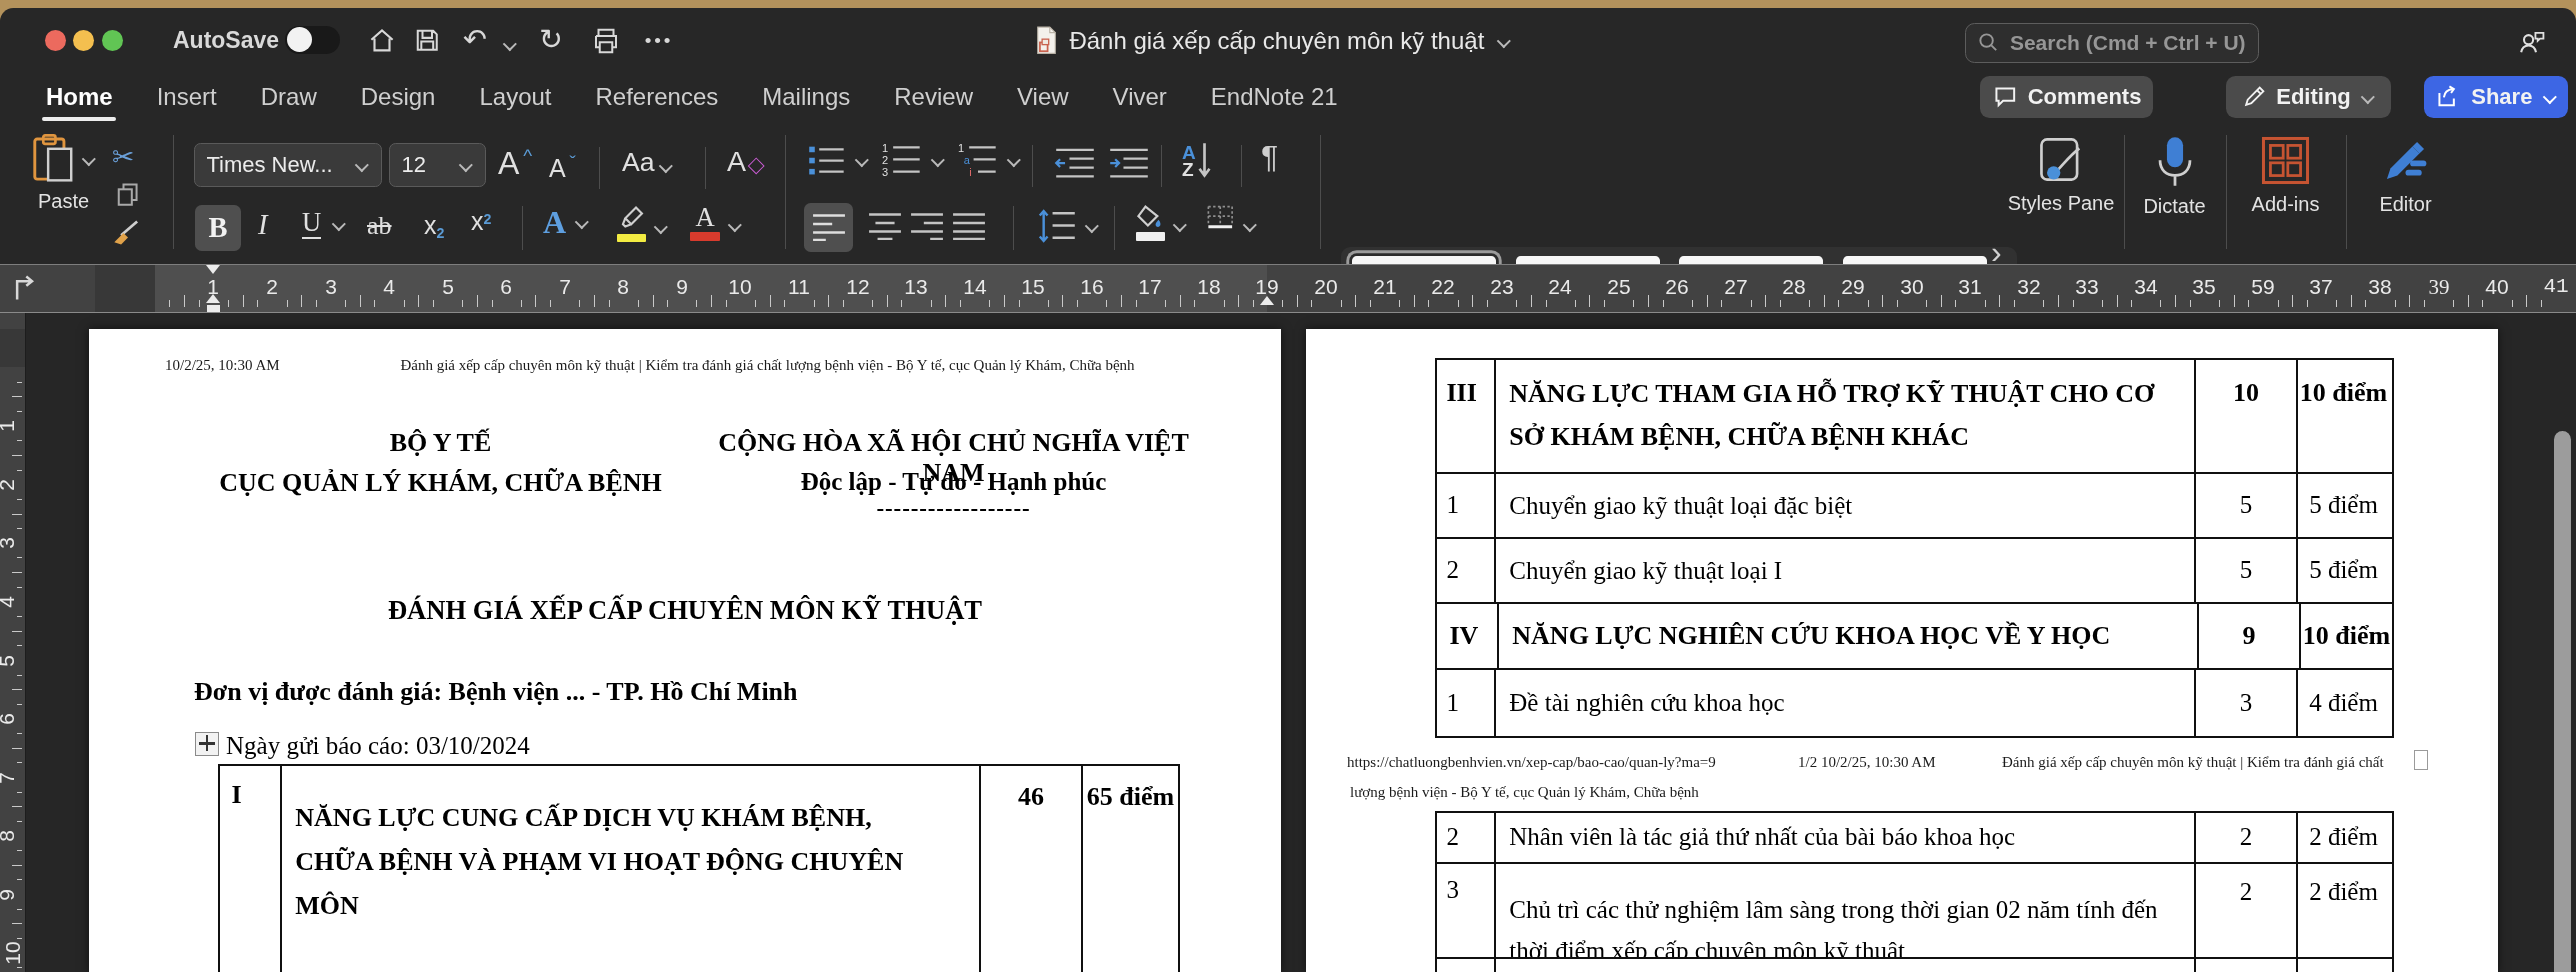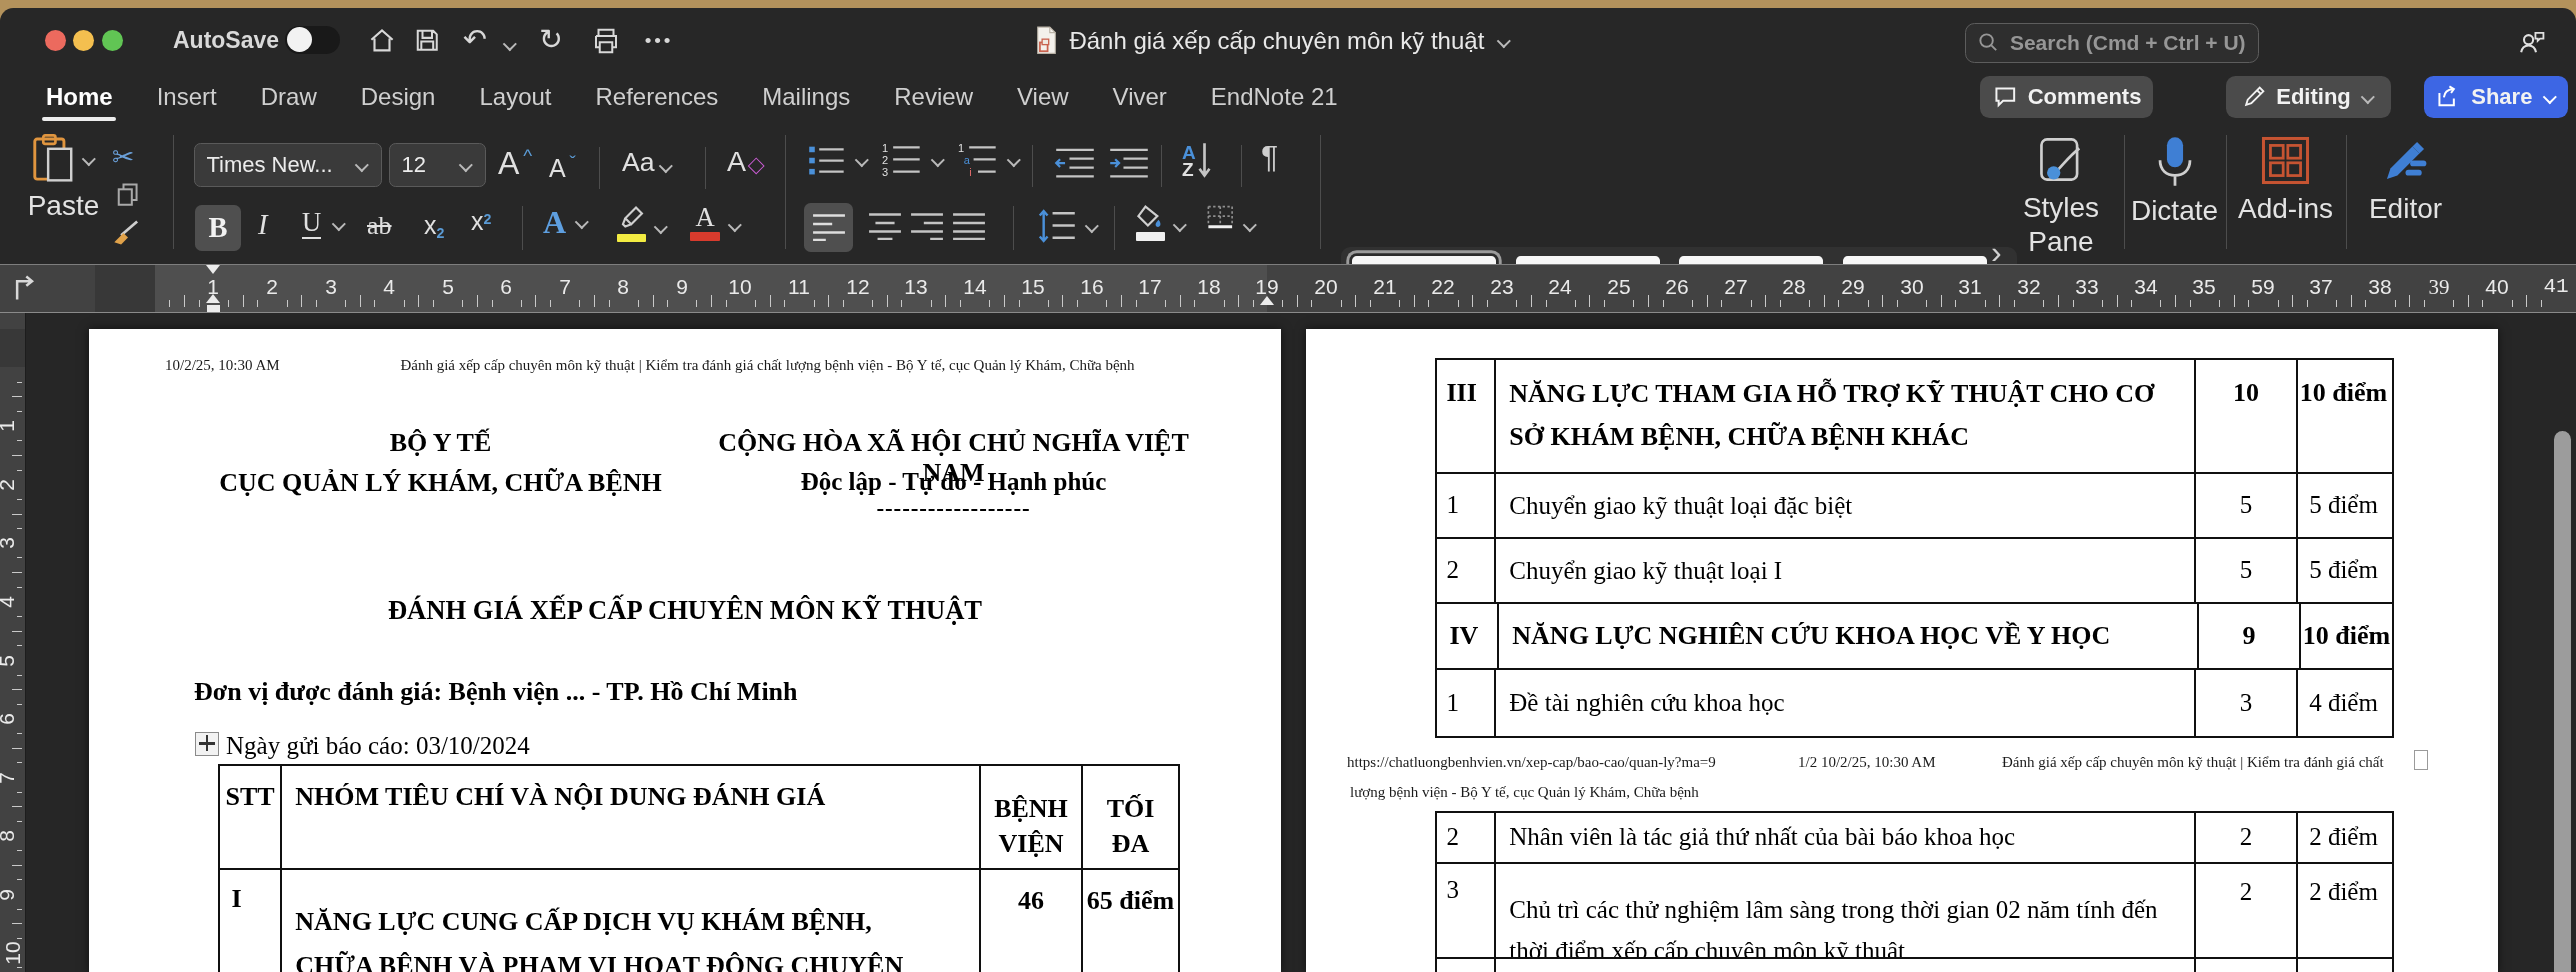--- a/index.html
+++ b/index.html
@@ -25,21 +25,21 @@
   
   #tabbar{left:0;top:66px;width:2576px;height:47px;display:flex;align-items:center;gap:44px;padding-left:46px;box-sizing:border-box;}
   .tab{font-size:24px;color:#cfcfcf;position:relative;white-space:nowrap;}
   .tab.active{color:#ffffff;font-weight:700;}
   .tab.active::after{content:"";position:absolute;left:-3.8px;right:-3.8px;bottom:-9.5px;height:3.8px;border-radius:1.9px;background:#ededed;}
   .qbtn{top:68px;height:42px;border-radius:9.5px;background:#4b4b4b;color:#f2f2f2;display:flex;align-items:center;
     justify-content:center;gap:9.5px;font-size:22px;font-weight:600;box-sizing:border-box;}
   
   #ribbon{left:0;top:114px;width:2576px;height:142px;background:#272727;}
   .rdiv{width:1.4px;background:#4d4d4d;}
-  .rlabel{font-size:28px;color:#e3e3e3;text-align:center;}
+  .rlabel{font-size:20px;color:#e3e3e3;text-align:center;}
   .inputbox{height:44px;background:#3a3a3a;border:1.4px solid #5a5a5a;border-radius:6.6px;display:flex;align-items:center;
     justify-content:space-between;padding:0 11.4px;box-sizing:border-box;color:#ececec;font-size:22px;}
   .fbtn{display:flex;align-items:flex-end;gap:3.8px;color:#e0e0e0;}
   .serif{font-family:"Liberation Serif","DejaVu Serif",serif;}
   .activepill{background:#4f4f4f;border-radius:6.6px;}
   .ssub{font-size:14.2px;color:#5b9bd5;font-weight:700;}
   .colorbar{display:block;height:8.5px;border-radius:0.9px;margin-top:1.9px;}
   
   #stylepanel{left:1341px;top:125px;width:676px;height:123px;background:#313131;border-radius:9.5px;}
   .style-card{position:absolute;top:9.5px;width:144px;height:104px;background:#f7f7f7;border-radius:4.7px;
@@ -680,34 +680,20 @@
       <div class="abs" style="left:38px;top:266px;width:1116px;text-align:center;font-size:26.6px;font-weight:700">ĐÁNH GIÁ XẾP CẤP CHUYÊN MÔN KỸ THUẬT</div>
       <div class="abs" style="left:105px;top:348px;font-size:26px;font-weight:700">Đơn vị được đánh giá: Bệnh viện ... - TP. Hồ Chí Minh</div>
 
       <div class="abs" style="left:106px;top:403px;width:22px;height:22px;border:1.9px solid #8a8a8a;background:#f2f2f2">
         <span style="position:absolute;left:9.5px;top:2.8px;width:2.8px;height:16px;background:#333"></span>
         <span style="position:absolute;left:2.8px;top:9.5px;width:16px;height:2.8px;background:#333"></span>
       </div>
       <div class="abs" style="left:137px;top:403px;font-size:25px">Ngày gửi báo cáo: 03/10/2024</div>
 
       <div id="t1" class="vtable" style="left:129px;top:435px;width:962px">
-          <div class="vrow" style="height: 104px;">
-            <div class="vc" style="width: 62px; display: flex; font-size: 26px; font-weight: 700; align-items: flex-start; justify-content: center; padding: 11.4px 0px 0px; line-height: 1.55; text-align: center;">
-              <span>STT</span>
-            </div>
-            <div class="vc" style="width: 699px; display: flex; font-size: 26px; font-weight: 700; align-items: flex-start; justify-content: flex-start; padding: 11.4px 0px 0px 13.3px; line-height: 1.55;">
-              <span>NHÓM TIÊU CHÍ VÀ NỘI DUNG ĐÁNH GIÁ</span>
-            </div>
-            <div class="vc" style="width: 102px; display: flex; font-size: 26px; font-weight: 700; align-items: center; justify-content: center; padding: 19px 13.3px 0px; line-height: 1.35; text-align: center;">
-              <span>BỆNH VIỆN</span>
-            </div>
-            <div class="vc" style="width: 95px; display: flex; font-size: 26px; font-weight: 700; align-items: center; justify-content: center; padding: 19px 13.3px 0px; line-height: 1.35; text-align: center;">
-              <span>TỐI ĐA</span>
-            </div>
-          </div>
           <div class="vrow" style="height: 209px;">
             <div class="vc" style="width: 62px; display: flex; font-size: 26px; font-weight: 700; align-items: flex-start; justify-content: flex-start; padding: 9.5px 0px 0px 11.4px; line-height: 1.55;">
               <span>I</span>
             </div>
             <div class="vc" style="width: 699px; display: flex; font-size: 26px; font-weight: 700; align-items: flex-start; justify-content: flex-start; padding: 30px 28.5px 0px 13.3px; line-height: 1.7;">
               <span>NĂNG LỰC CUNG CẤP DỊCH VỤ KHÁM BỆNH, CHỮA BỆNH VÀ PHẠM VI HOẠT ĐỘNG CHUYÊN MÔN</span>
             </div>
             <div class="vc" style="width: 102px; display: flex; font-size: 26px; font-weight: 700; align-items: flex-start; justify-content: center; padding: 11.4px 0px 0px; line-height: 1.55;">
               <span>46</span>
             </div>

